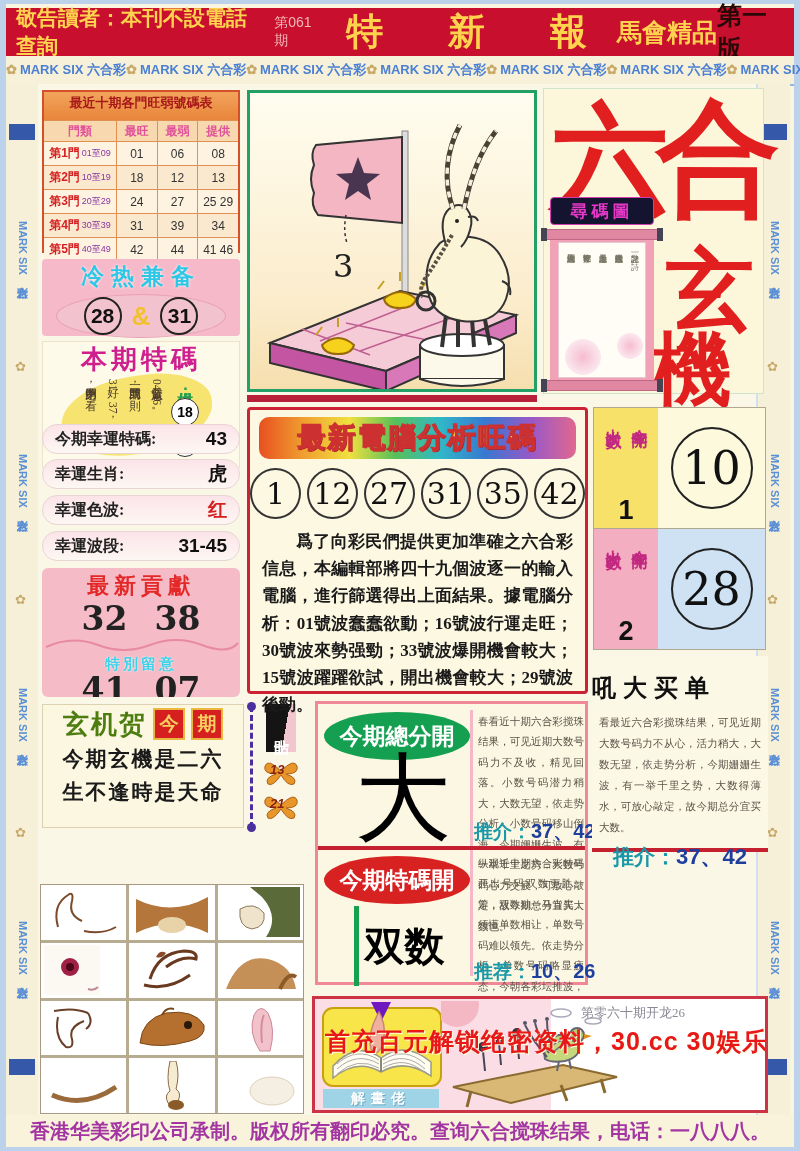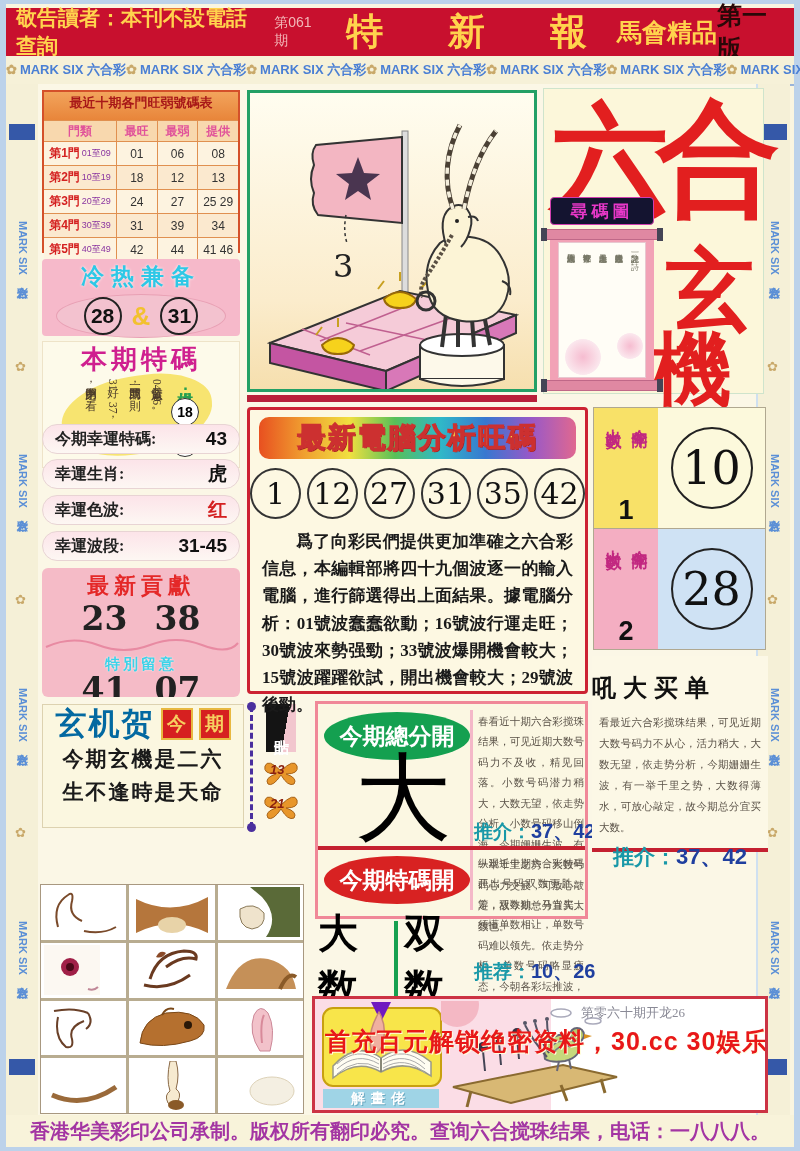--- a/index.html
+++ b/index.html
@@ -86,21 +86,21 @@
   #contrib .tt{color:#e42828;font-size:22px;font-weight:bold;letter-spacing:5px;text-align:center;padding-top:3px;
                font-family:"DejaVu Serif",serif;white-space:nowrap;}
   .numrow{display:flex;justify-content:space-around;padding:0 26px;}
   .numrow span{font-size:33px;font-weight:600;color:#222;font-family:"DejaVu Serif",serif;line-height:36px;}
   #contrib .note{text-align:center;color:#3cd2e8;font-size:15px;font-weight:bold;letter-spacing:3px;
                  text-shadow:0 0 2px #fff;line-height:17px;}
 
   
   #myst{left:42px;top:704px;width:202px;height:124px;background:#fbf7e0;border:1px solid #ddd2b0;box-sizing:border-box;}
   #myst .trow2{display:flex;align-items:center;justify-content:center;gap:6px;height:38px;}
-  #myst .cy{color:#0369a1;font-size:31px;font-weight:bold;font-family:"DejaVu Serif",serif;letter-spacing:2px;text-align:right;}
+  #myst .cy{color:#4d7c0f;font-size:26px;font-weight:bold;font-family:"DejaVu Serif",serif;letter-spacing:2px;text-align:right;}
   #myst .sq{width:28px;height:28px;background:#d62020;border:2px solid #e8b840;color:#f6d060;
             font-size:19px;font-weight:bold;display:flex;align-items:center;justify-content:center;
             font-family:"DejaVu Serif",serif;}
   #myst .ln{font-size:21px;font-weight:bold;color:#1a1a1a;text-align:center;line-height:33px;
             font-family:"Liberation Serif",serif;letter-spacing:2px;white-space:nowrap;}
 
   #dash{left:250px;top:706px;height:122px;width:0;border-left:3px dashed #4a2f9e;}
   #dash i{position:absolute;left:-6px;width:9px;height:9px;border-radius:50%;background:#4a2f9e;}
   #dash i.b{bottom:-4px;} #dash i.t{top:-4px;}
 
@@ -130,21 +130,21 @@
     background:linear-gradient(90deg,#e85020,#f0a030,#f0e040,#58c058,#30b8c8,#3878d0,#9858c8,#e06890);}
   #ana .bar span{font-size:28px;font-weight:bold;color:#ffe14a;letter-spacing:2px;white-space:nowrap;
     -webkit-text-stroke:1.2px #cc3030;text-shadow:1px 1px 0 #a02020;font-family:"DejaVu Serif",serif;}
   #ana .circles{display:flex;justify-content:center;gap:6px;margin-top:9px;}
   .acir{width:47px;height:47px;border:2px solid #333;border-radius:50%;display:flex;align-items:center;
         justify-content:center;font-size:30px;font-family:"DejaVu Serif",serif;color:#111;}
   #ana .para{margin:9px 12px 0;font-size:17px;line-height:1.6;color:#1a1a1a;font-weight:600;
              font-family:"Liberation Serif",serif;text-indent:2em;text-align:justify;}
 
   
-  #split{left:315px;top:701px;width:273px;height:218px;border:3px solid #f08898;background:#fbf7e2;box-sizing:border-box;}
+  #split{left:315px;top:701px;width:273px;height:284px;border:3px solid #f08898;background:#fbf7e2;box-sizing:border-box;}
   #split .vpink{position:absolute;left:152px;top:6px;bottom:6px;width:3px;background:#f4b8c8;}
   .halfp{position:absolute;left:0;right:0;}
   #half1{top:0;height:142px;} #half2{top:146px;bottom:0;}
   .ovalg{position:absolute;left:6px;top:8px;width:146px;height:48px;border-radius:50%;display:flex;
          align-items:center;justify-content:center;color:#fff;font-size:23px;font-weight:bold;white-space:nowrap;}
   #half1 .ovalg{background:#14a050;}
   #half2 .ovalg{background:#d82222;top:6px;}
   #bigda{position:absolute;left:20px;top:46px;width:130px;height:96px;font-size:96px;line-height:96px;
          text-align:center;color:#000;font-family:"DejaVu Serif",serif;}
   .hwpara{position:absolute;left:160px;top:8px;width:106px;font-size:10.5px;line-height:1.95;color:#5a5248;
@@ -351,21 +351,21 @@
   <span class="vl red">红</span>
 </div>
 <div class="abs pill" style="top:531px;gap:10px;">
   <span class="lb">幸運波段:</span>
   <span class="vl">31-45</span>
 </div>
 
 <div id="contrib" class="abs">
   <div class="tt">最新貢獻</div>
   <div class="numrow">
-    <span>23</span>
+    <span>32</span>
     <span>38</span>
   </div>
   <svg width="198" height="12">
       <path d="M4,8 Q30,-4 56,6 T108,6 T160,6 T196,4" stroke="#e88aa2" stroke-width="2" fill="none"></path>
     </svg>
   <div class="note">特別留意</div>
   <div class="numrow">
     <span>41</span>
     <span>07</span>
   </div>
@@ -531,21 +531,20 @@
     <div id="bigda">大</div>
     <div class="hwpara">春看近十期六合彩搅珠结果，可见近期大数号码力不及收，精见回落。小数号码潜力稍大，大数无望，依走势分析，小数号码移山倒海，今期姗姗生波，有一举千里之势，大数号码心力交疲，可放心敲定，故今期总分宜买大数也。</div>
     <div class="recline" style="top:114px;">
       <span class="rl">推介：</span><span class="rn">37、42</span>
     </div>
   </div>
   <div id="divider"></div>
   <div id="half2" class="halfp">
     <div class="ovalg">今期特碼開</div>
     <div id="bigrow">
-      <span>大数</span>
       <span class="gline"></span>
       <span>双数</span>
     </div>
     <div class="hwpara" style="top:4px;">纵观近十期六合彩特码开出号码双数更胜一筹，双数独一马当先，须懂单数相让，单数号码难以领先。依走势分析，单数号码略显疲态，今朝各彩坛推波，双数号码走势特别引进，今期来势汹汹，故今期特码双也。</div>
     <div class="recline" style="top:108px;">
       <span class="rl">推荐：</span><span class="rn">10、26</span>
     </div>
   </div>
 </div>
 

